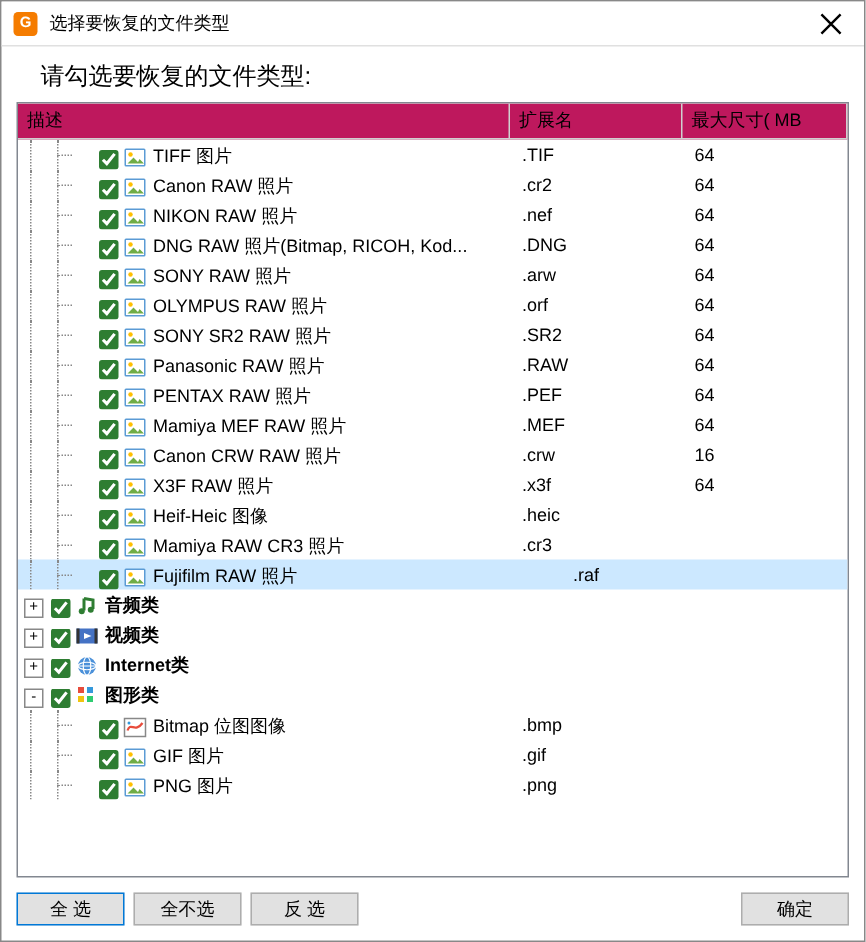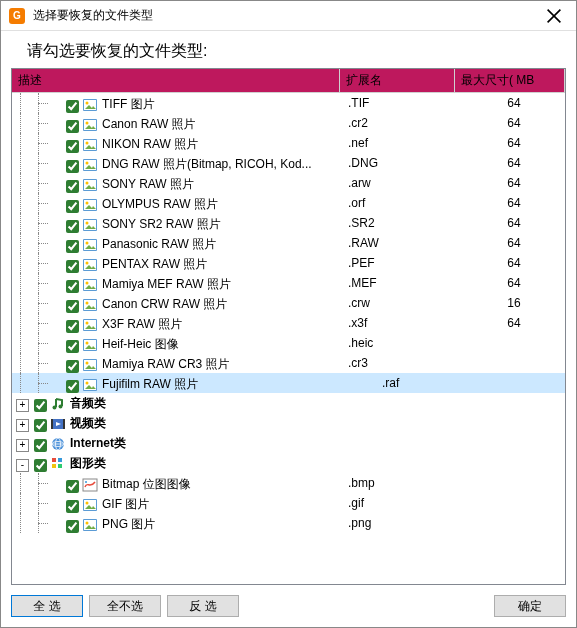--- a/index.html
+++ b/index.html
@@ -12,21 +12,21 @@
 .table-container { flex: 1; margin: 0 10px; border: 1px solid #828790; overflow-y: auto; overflow-x: hidden; background: #fff; }
 .table-header { display: flex; background: #be185d; border-bottom: 1px solid #d0d0d0; position: sticky; top: 0; z-index: 1; }
 .th { padding: 3px 6px; font-size: 12px; border-right: 1px solid #d0d0d0; }
 .th-desc { width: 328px; }
 .th-ext { width: 115px; }
 .th-size { flex: 1; }
 .row { display: flex; align-items: center; height: 20px; font-size: 12px; }
 .row.selected { background: #cce8ff; gap: 34px; }
 .cell-desc { width: 330px; display: flex; align-items: flex-end; overflow: hidden; white-space: nowrap; }
 .cell-ext { width: 115px; padding-left: 6px; }
-.cell-size { flex: 1; padding-left: 6px; text-align: center; }
+.cell-size { flex: 1; padding-left: 6px; }
 .indent { display: inline-block; flex-shrink: 0; }
 .expander { width: 13px; height: 13px; display: inline-flex; align-items: center; justify-content: center; flex-shrink: 0; margin-right: 2px; }
 .expander.has { border: 1px solid #888; font-size: 10px; line-height: 1; cursor: pointer; background: #fff; }
 .chk { width: 13px; height: 13px; margin: 0 3px; flex-shrink: 0; accent-color: #2e7d32; }
 .file-icon { width: 16px; height: 16px; display: inline-flex; align-items: center; justify-content: center; margin-right: 4px; flex-shrink: 0; }
 .label { overflow: hidden; text-overflow: ellipsis; white-space: nowrap; }
 .footer { padding: 10px; display: flex; gap: 6px; }
 .spacer { flex: 1; }
 .btn { min-width: 72px; height: 22px; border: 1px solid #adadad; background: #e1e1e1; font-size: 12px; cursor: pointer; font-family: inherit; }
 .btn.primary { border-color: #0078d7; }

